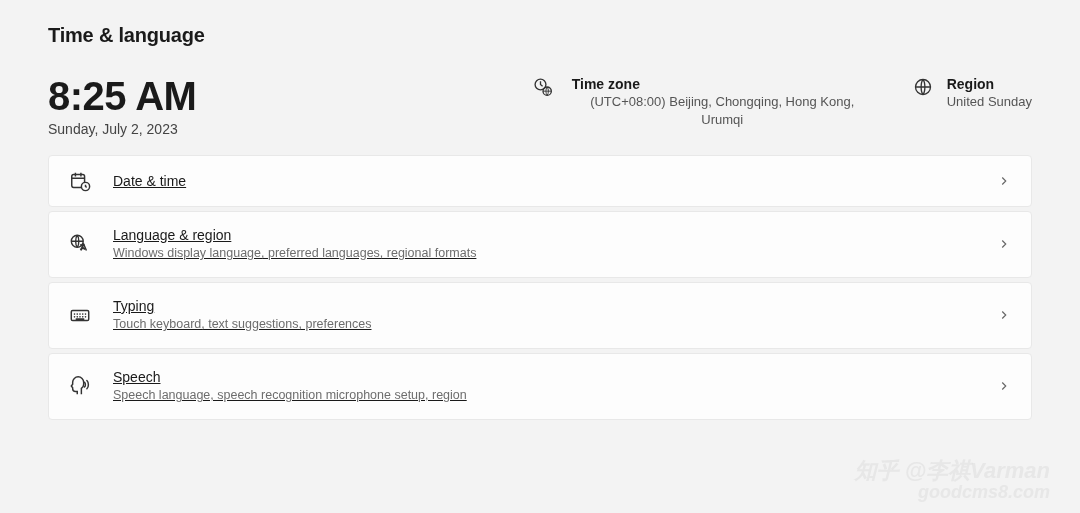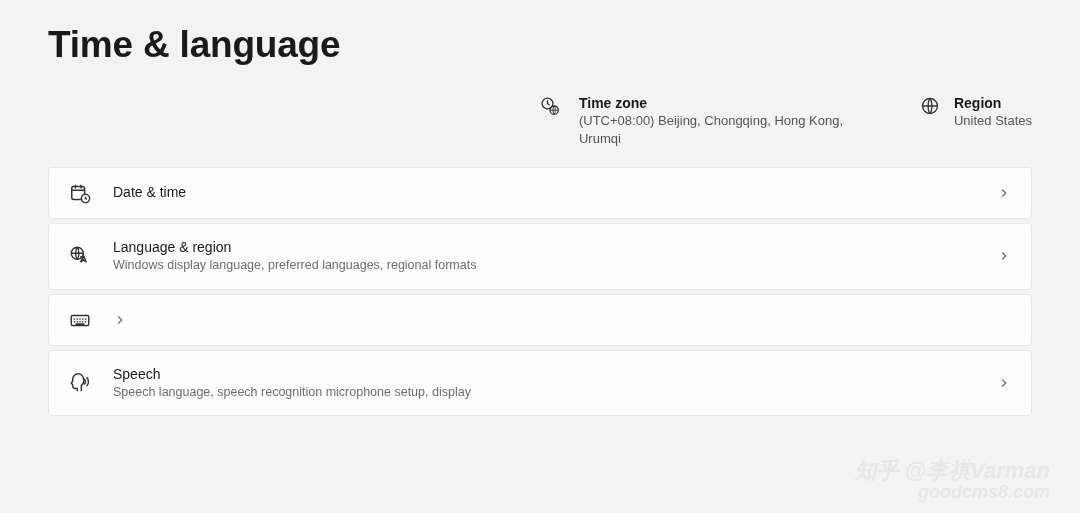--- a/index.html
+++ b/index.html
@@ -8,21 +8,21 @@
     background: #f3f3f3;
     color: #1a1a1a;
     width: 1080px;
     height: 513px;
     overflow: hidden;
   }
   .page {
     padding: 24px 48px 0 48px;
   }
   .page-title {
-    font-size: 37px;
+    font-size: 20px;
     font-weight: 600;
     margin-bottom: 28px;
     letter-spacing: -0.2px;
   }
   .top-row {
     display: flex;
     align-items: flex-start;
     margin-bottom: 18px;
   }
   .clock-block {
@@ -64,25 +64,27 @@
   }
   .info-text .info-title {
     font-size: 14px;
     font-weight: 600;
     line-height: 1.3;
   }
   .info-text .info-sub {
     font-size: 13px;
     color: #555;
     line-height: 1.4;
+    text-align: center;
   }
   .cards {
     display: flex;
     flex-direction: column;
     gap: 4px;
+    text-decoration: underline;
   }
   .card {
     background: #fdfdfd;
     border: 1px solid #e8e8e8;
     border-radius: 4px;
     padding: 14px 20px;
     display: flex;
     align-items: center;
     gap: 22px;
     cursor: pointer;
@@ -131,20 +133,24 @@
 </style>
 </head>
 <body>
 
 <div class="page">
 
   <h1 class="page-title">Time &amp; language</h1>
 
   <div class="top-row">
 
+    <div class="clock-block">
+      <div class="clock-time">8:25 AM</div>
+      <div class="clock-date">Sunday, July 2, 2023</div>
+    </div>
 
     <div class="info-group info-tz">
       <span class="info-icon">
         <svg viewBox="0 0 24 24" fill="none" stroke="currentColor" stroke-width="1.6">
           <circle cx="9" cy="9" r="6.5"></circle>
           <path d="M9 5v4l2.5 2"></path>
           <circle cx="17" cy="17" r="5"></circle>
           <path d="M12 17h10M17 12c2 2.7 2 7.3 0 10M17 12c-2 2.7-2 7.3 0 10" stroke-width="1.1"></path>
         </svg>
       </span>
@@ -156,21 +162,21 @@
 
     <div class="info-group info-region">
       <span class="info-icon">
         <svg viewBox="0 0 24 24" fill="none" stroke="currentColor" stroke-width="1.6">
           <circle cx="12" cy="12" r="9"></circle>
           <path d="M3 12h18M12 3c3 3.5 3 14.5 0 18M12 3c-3 3.5-3 14.5 0 18"></path>
         </svg>
       </span>
       <div class="info-text">
         <div class="info-title">Region</div>
-        <div class="info-sub">United States</div>
+        <div class="info-sub">United Sunday</div>
       </div>
     </div>
 
   </div>
 
   <div class="cards">
 
     <div class="card">
       <span class="card-icon">
         <svg viewBox="0 0 24 24" fill="none" stroke="currentColor" stroke-width="1.6">
@@ -210,37 +216,41 @@
       </span>
     </div>
 
     <div class="card">
       <span class="card-icon">
         <svg viewBox="0 0 24 24" fill="none" stroke="currentColor" stroke-width="1.6">
           <rect x="2.5" y="7" width="19" height="11" rx="1.5"></rect>
           <path d="M6 11h0M9 11h0M12 11h0M15 11h0M18 11h0M6 14h0M9 14h0M12 14h0M15 14h0M18 14h0M8 16.5h8" stroke-linecap="round" stroke-width="1.8"></path>
         </svg>
       </span>
+      <div class="card-body">
+        <div class="card-title">Typing</div>
+        <div class="card-sub">Touch keyboard, text suggestions, preferences</div>
+      </div>
       <span class="card-chevron">
         <svg viewBox="0 0 24 24" fill="none" stroke="currentColor" stroke-width="2">
             <path d="M9 6l6 6-6 6"></path>
           </svg>
       </span>
     </div>
 
     <div class="card">
       <span class="card-icon">
         <svg viewBox="0 0 24 24" fill="none" stroke="currentColor" stroke-width="1.6">
           <path d="M9 21v-3H7a3 3 0 0 1-3-3v-1l-1.5-2L4 10V8a6 6 0 0 1 12 0v2c0 2-1 3.5-2.5 4.5V21"></path>
           <path d="M17 8c1.2 1 1.2 4 0 5M19.5 6c2.2 2 2.2 7 0 9" stroke-linecap="round"></path>
         </svg>
       </span>
       <div class="card-body">
         <div class="card-title">Speech</div>
-        <div class="card-sub">Speech language, speech recognition microphone setup, display</div>
+        <div class="card-sub">Speech language, speech recognition microphone setup, region</div>
       </div>
       <span class="card-chevron">
         <svg viewBox="0 0 24 24" fill="none" stroke="currentColor" stroke-width="2">
             <path d="M9 6l6 6-6 6"></path>
           </svg>
       </span>
     </div>
 
   </div>
 </div>

